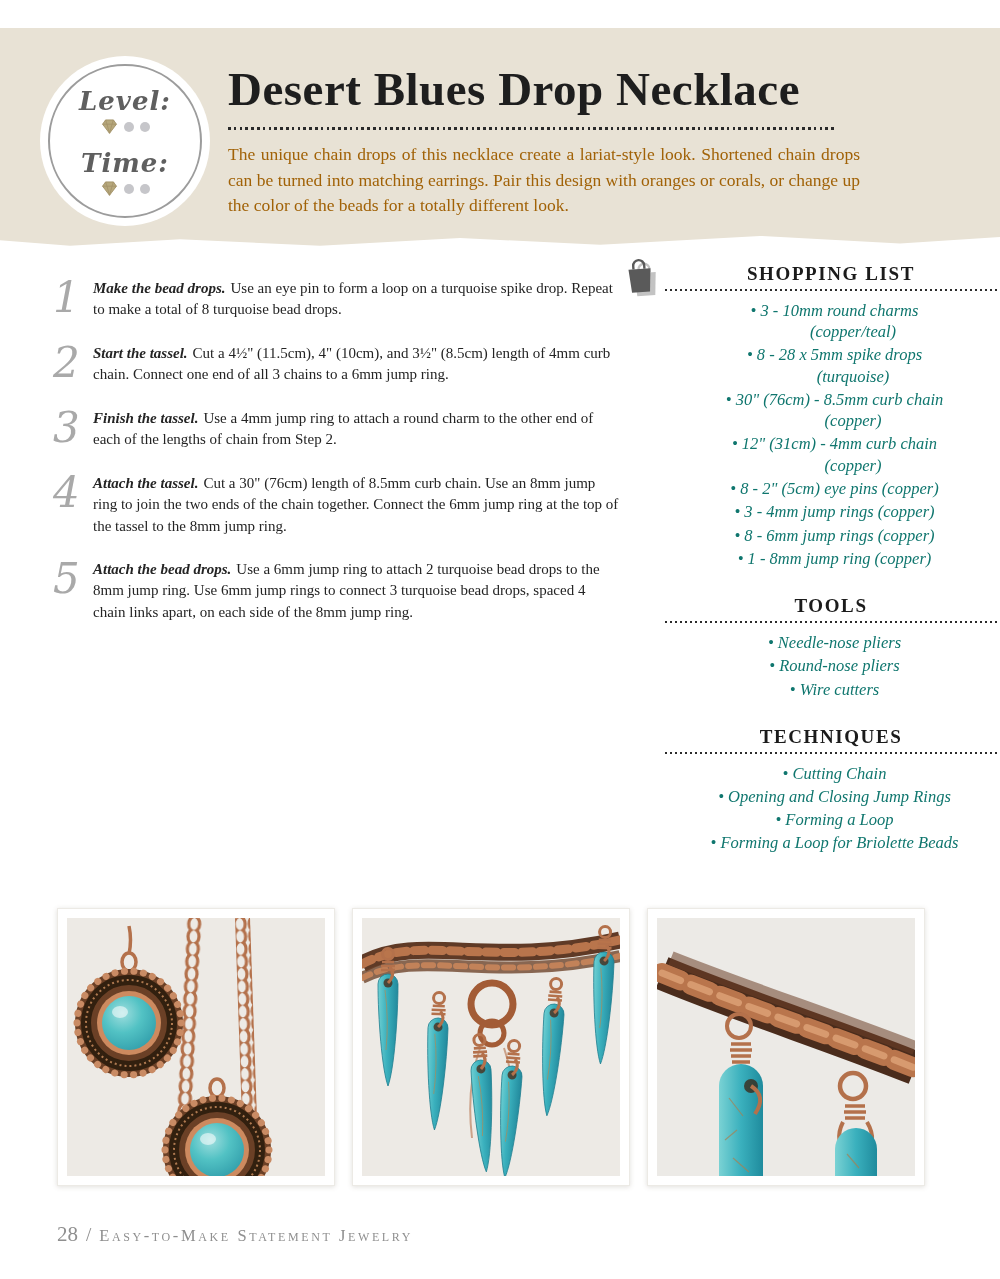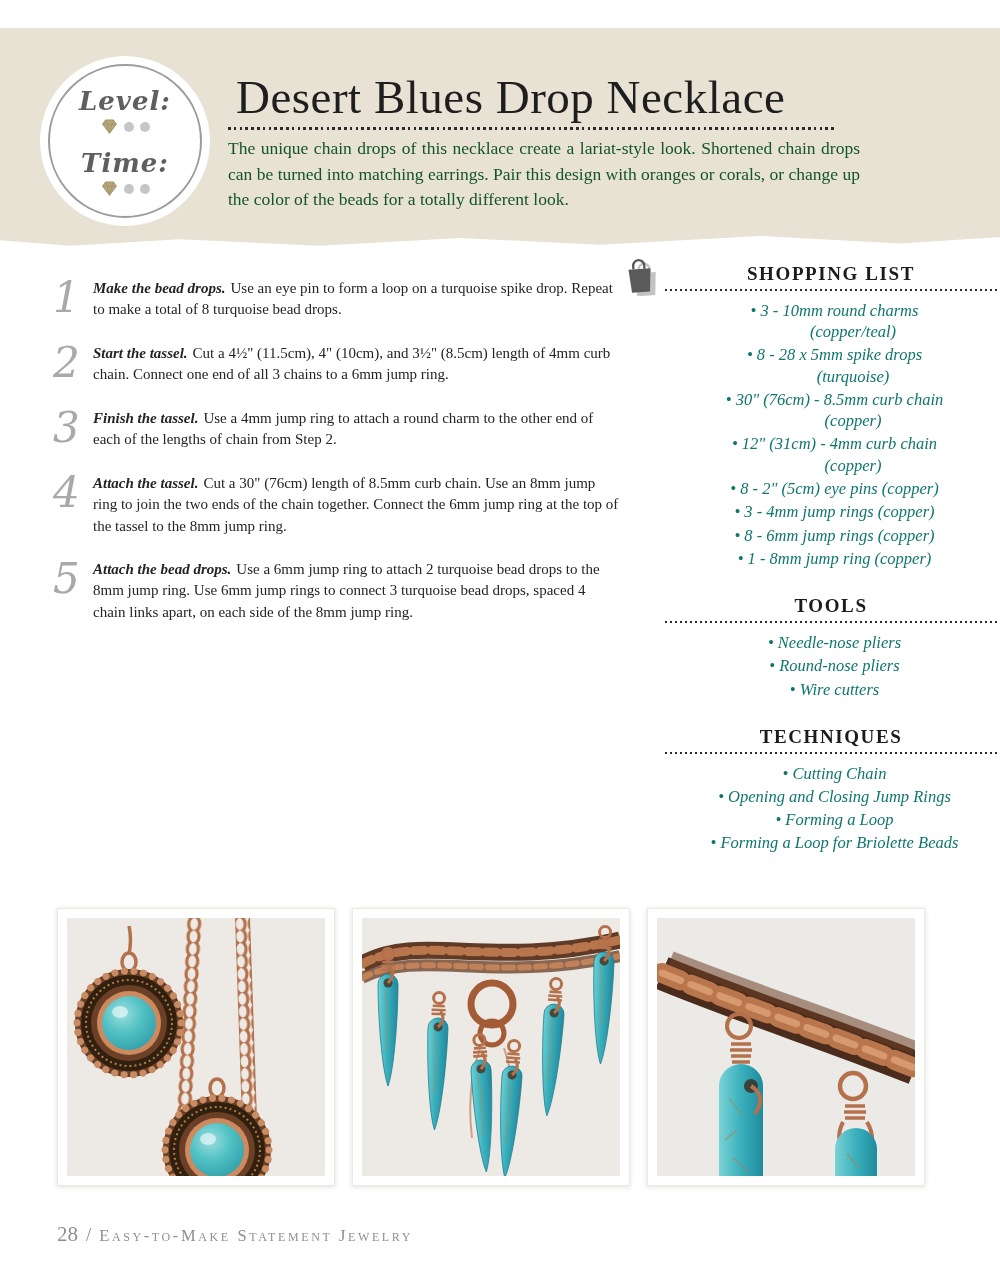--- a/index.html
+++ b/index.html
@@ -30,22 +30,22 @@
   
   .page-title{
     position:absolute;left:228px;top:66px;font-size:47px;color:#1e1e1e;
     letter-spacing:0.5px;line-height:1;z-index:2;white-space:nowrap;
   }
   .title-rule{
     position:absolute;left:228px;top:127px;width:607px;height:3px;z-index:2;
     background:repeating-linear-gradient(90deg,#2a2a2a 0 2.6px,transparent 2.6px 5.8px);
   }
   .intro{
-    position:absolute;left:228px;top:136px;width:632px;z-index:2;
-    font-size:17.5px;line-height:1.47;color:#14532d;text-align:justify;margin:0;
+    position:absolute;left:228px;top:142px;width:632px;z-index:2;
+    font-size:17.5px;line-height:1.47;color:#a16207;text-align:justify;margin:0;
   }
   
   .steps{position:absolute;left:53px;top:278px;width:568px;}
   .step{display:flex;margin-bottom:22px;}
   .step-num{
     flex:0 0 40px;font-family:"DejaVu Serif", serif;font-style:italic;
     font-size:42px;line-height:0.95;color:#a9a9a9;
   }
   .step-text{margin:0;font-size:15px;line-height:1.43;color:#242424;}
   .lead{font-weight:bold;font-style:italic;margin-right:5px;}
@@ -103,21 +103,21 @@
       <svg width="17" height="15" viewBox="0 0 14 13">
         <polygon points="7,12.4 1,4.5 3.6,0.8 10.4,0.8 13,4.5" fill="#b7a87c" stroke="#a39268" stroke-width="0.8"></polygon>
         <path d="M1,4.5 H13 M3.6,0.8 L4.8,4.5 L7,12.4 M10.4,0.8 L9.2,4.5 L7,12.4" fill="none" stroke="#a39268" stroke-width="0.7"></path>
       </svg>
       <span class="dot"></span>
       <span class="dot"></span>
     </div>
   </div>
 </div>
 
-<h1 class="page-title" style="margin:8px;font-weight:normal;">Desert Blues Drop Necklace</h1>
+<h1 class="page-title" style="margin:0;font-weight:bold;">Desert Blues Drop Necklace</h1>
 <div class="title-rule"></div>
 <p class="intro">The unique chain drops of this necklace create a lariat-style look. Shortened chain drops can be turned into matching earrings. Pair this design with oranges or corals, or change up the color of the beads for a totally different look.</p>
 
 <div class="steps">
   <div class="step">
     <div class="step-num">1</div>
     <p class="step-text"><span class="lead">Make the bead drops.</span><span>Use an eye pin to form a loop on a turquoise spike drop. Repeat to make a total of 8 turquoise bead drops.</span></p>
   </div>
   <div class="step">
     <div class="step-num">2</div>

